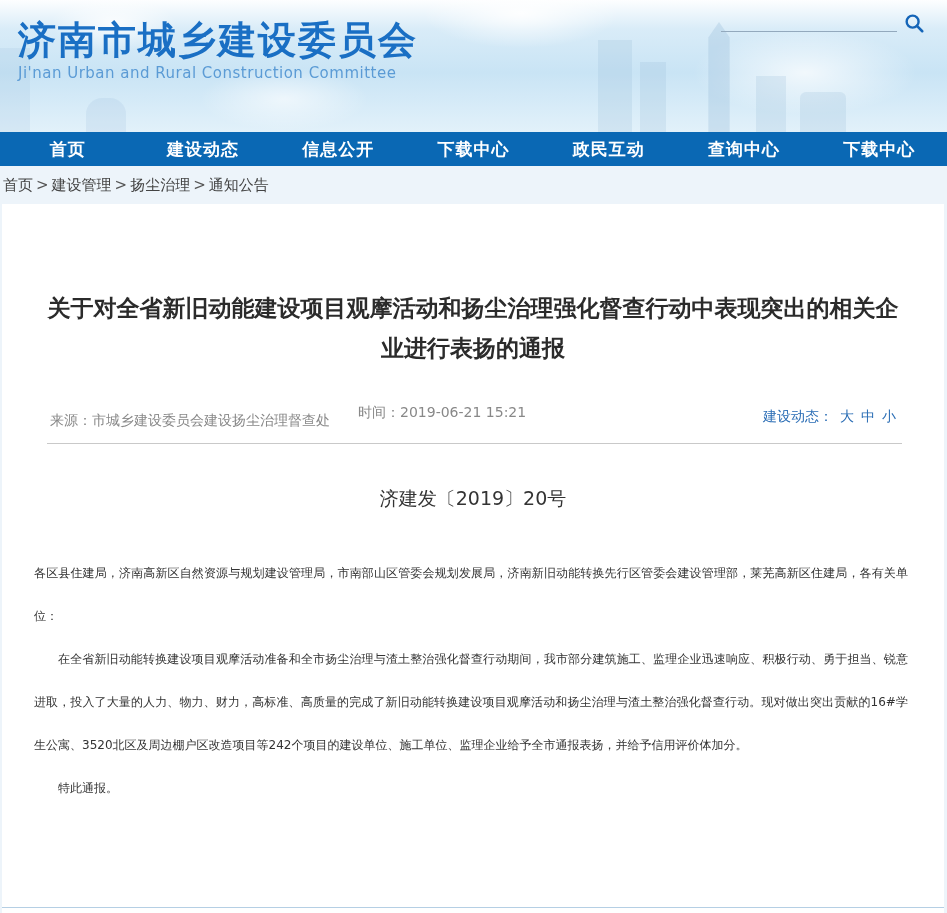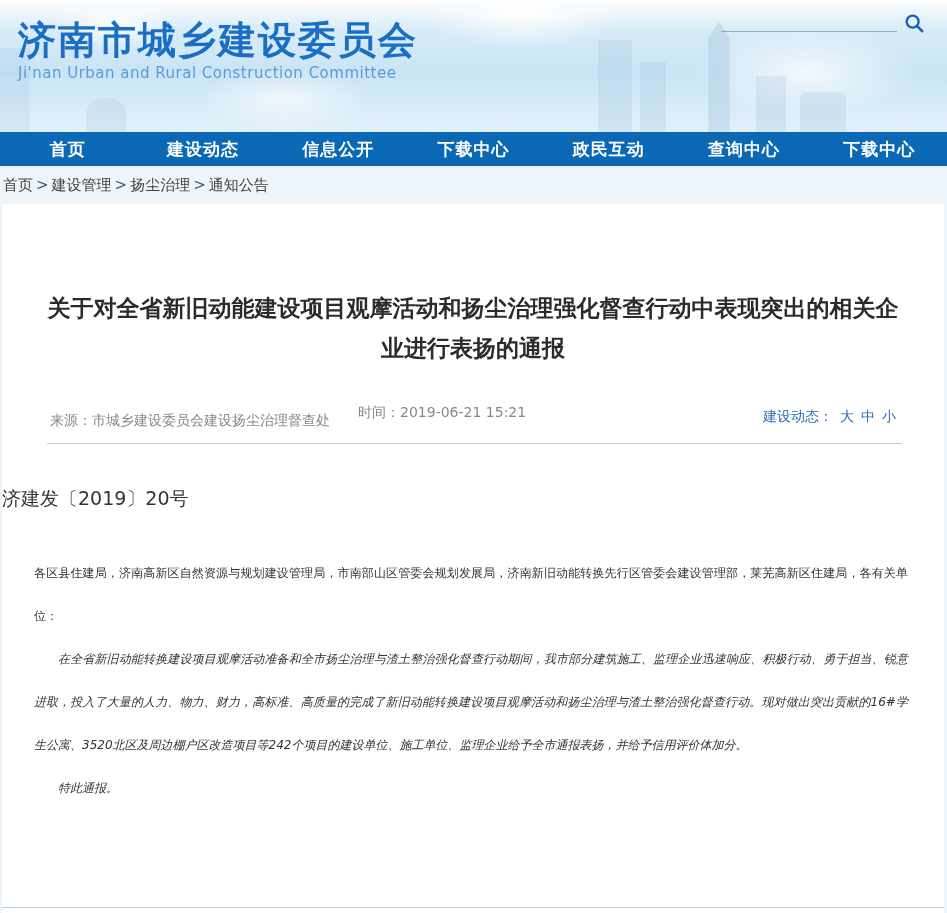--- a/index.html
+++ b/index.html
@@ -60,25 +60,25 @@
   }
 
   .meta-row{ display:flex; align-items:center; margin-top:36px; padding:0 48px; font-size:14px; color:#888; }
   .meta-left{ display:flex; }
   .meta-source{ margin-right:28px;margin-top:8px; }
   .font-size-widget{ margin-left:auto; color:#2a6db5; display:flex; align-items:center; }
   .fs-opt{ margin-left:7px; cursor:pointer; color:#2a6db5; }
 
   .meta-divider{ border:none; border-top:1px solid #c9c9c9; margin:13px 42px 0 45px; }
 
-  .doc-number{ text-align:left; margin-top:42px; font-size:19px; color:#333; }
+  .doc-number{ text-align:center; margin-top:42px; font-size:19px; color:#333; }
 
   .article-body{ padding:0 36px 0 32px; margin-top:40px; font-size:12px; line-height:43px; color:#333; }
   .para{ text-align:justify; }
-  .indent{ text-indent:2em;font-style:italic; }
+  .indent{ text-indent:2em; }
 
   .page-footer{ height:6px; background:#ffffff; border-top:1px solid #b5cfe4; margin:0 3px 0 2px; }
 </style>
 </head>
 <body>
 
 <div class="page">
 
   <header class="site-header">
     <div class="skyline b6"></div>

